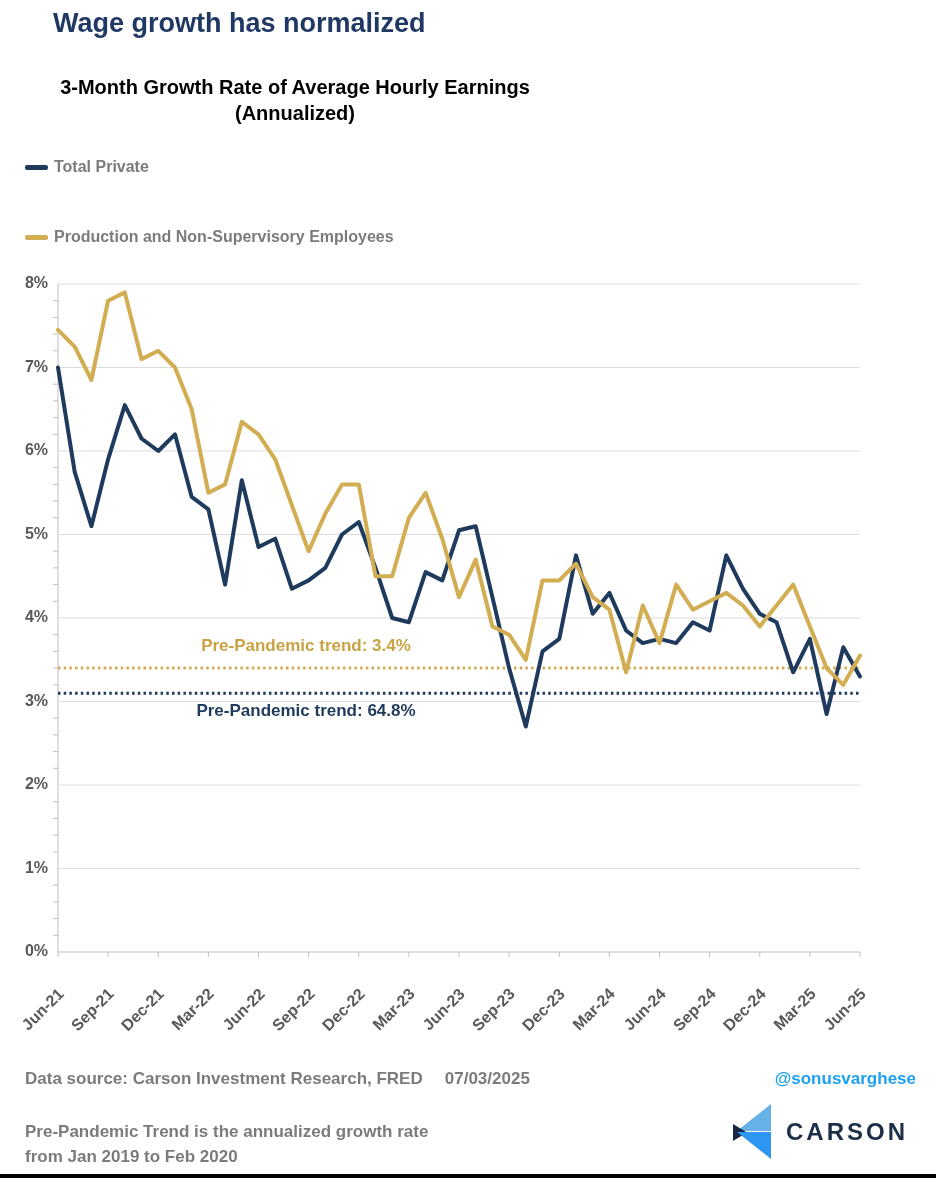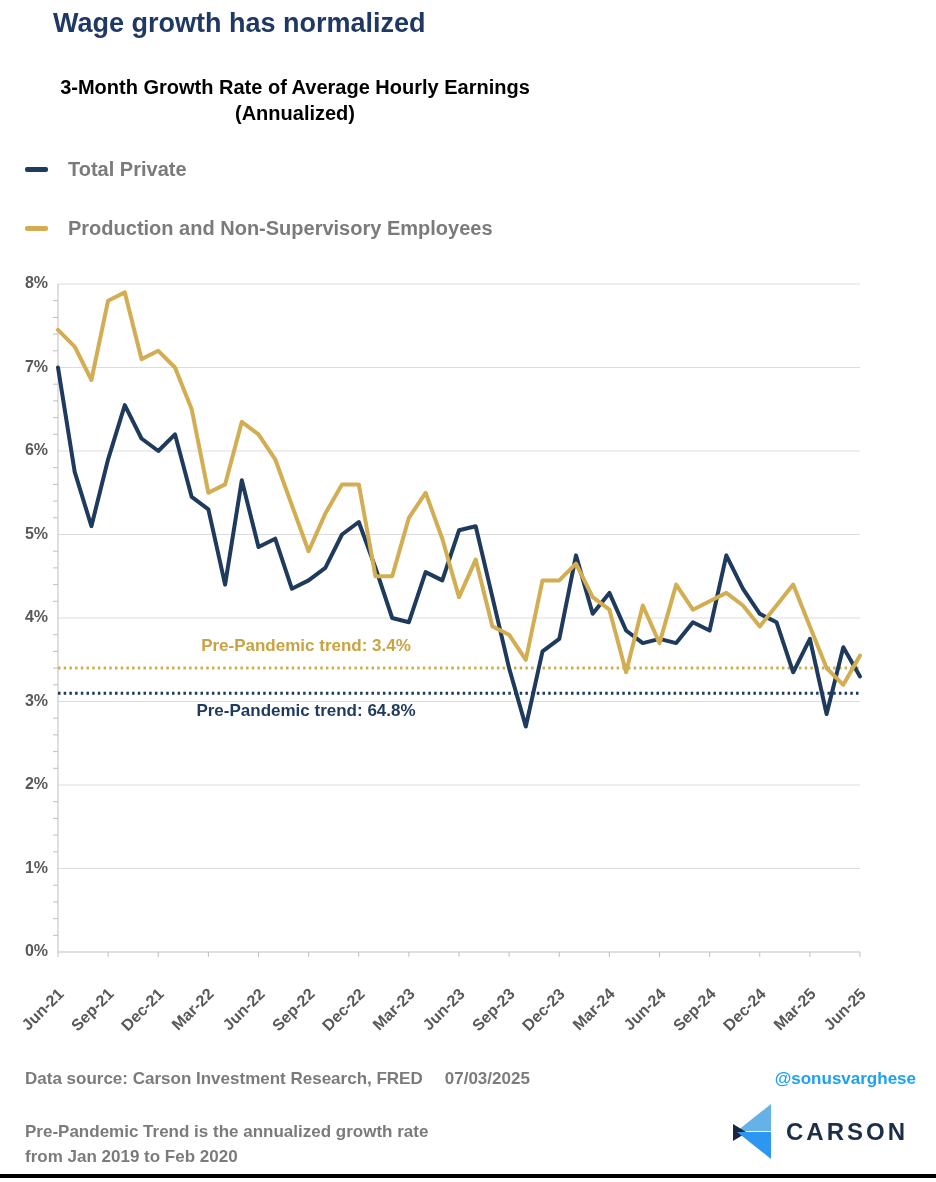--- a/index.html
+++ b/index.html
@@ -16,23 +16,23 @@
     left:25px; top:8px;
     font-size:27px; font-weight:bold; color:#1f3864;margin-left:28px;
   }
   .subtitle {
     left:25px; top:74px;
     font-size:20px; font-weight:bold; color:#000000;
     max-width:540px; line-height:26px;text-align:center;
   }
   .legend-row { left:25px; display:flex; align-items:center; }
   .legend-row.first { top:158px; }
-  .legend-row.second { top:217px; }
+  .legend-row.second { top:228px; }
   .legend-dash { width:23px; height:5px; border-radius:2px; flex:0 0 auto; }
-  .legend-label { font-size:20px; font-weight:bold; color:#7b7b7b; margin-left:20px; }
+  .legend-label { font-size:16px; font-weight:bold; color:#7b7b7b; margin-left:6px; }
 
   #chart-wrap { left:0; top:270px; width:936px; height:790px; }
   #plot { position:absolute; left:0; top:0; }
 
   .y-tick-label {
     position:absolute; width:50px; text-align:right;
     font-size:16px; font-weight:bold; color:#595959;
   }
   .x-tick-label {
     position:absolute; width:64px; height:20px; text-align:right;

